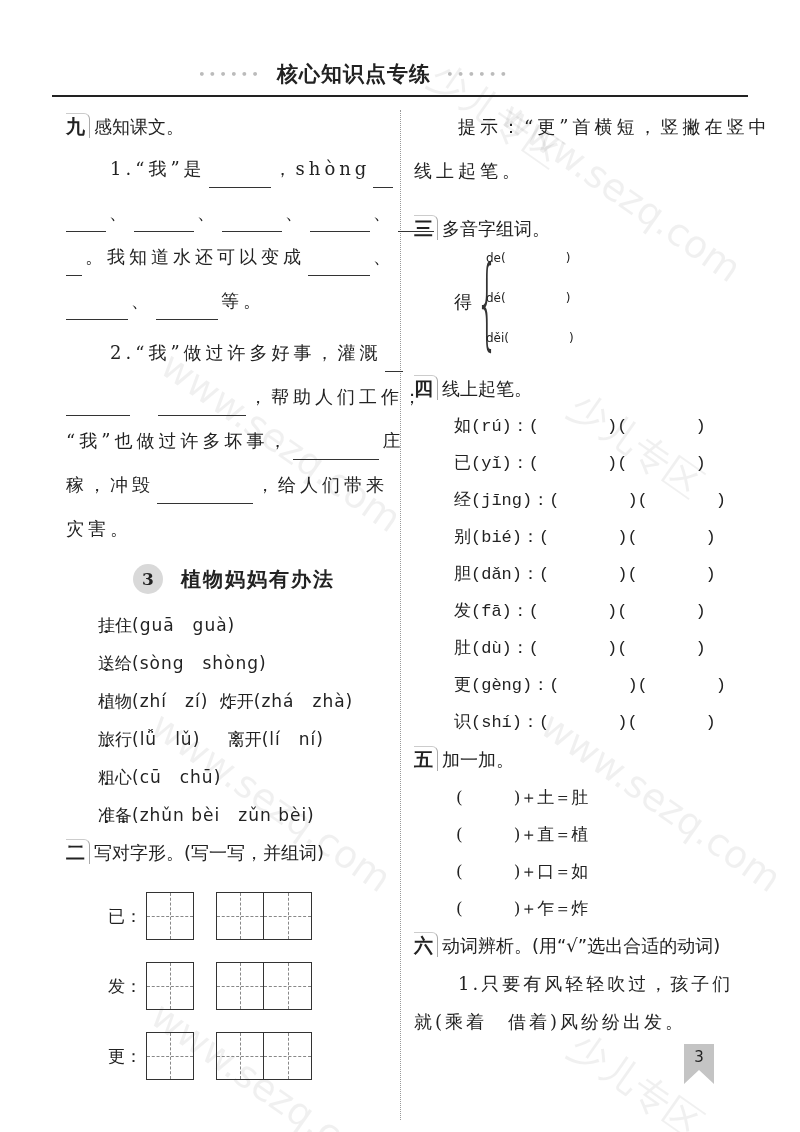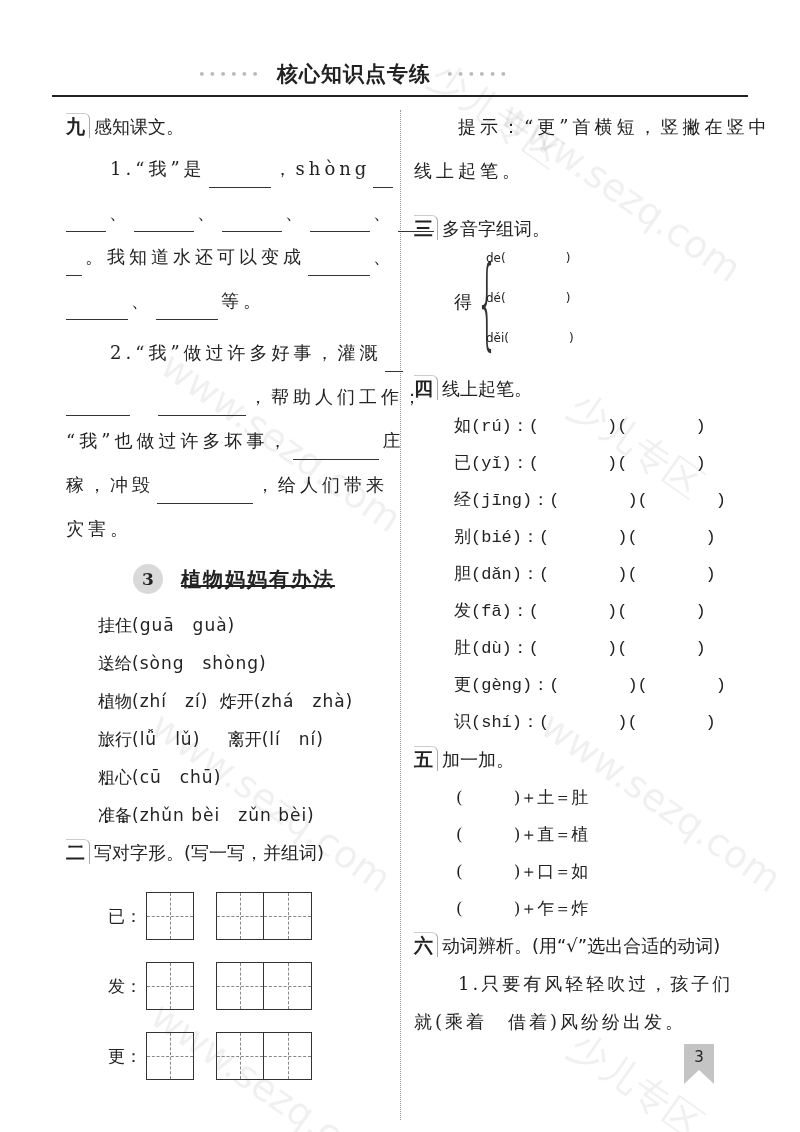--- a/index.html
+++ b/index.html
@@ -18,21 +18,21 @@
   .col.left { left:54px; width:336px;margin-left:12px; }
   .col.right { left:414px; width:336px; }
   .line { height:38px; line-height:38px; font-size:18px; white-space:nowrap; letter-spacing:4px; }
   .indent { padding-left:44px; }
   .blank { display:inline-block; border-bottom:1.5px solid #333; height:24px; vertical-align:bottom; margin:0 3px; }
   .sec { height:38px; line-height:38px; font-size:18px; white-space:nowrap; font-family:"DejaVu Sans","Liberation Sans",sans-serif; }
   .sec .num {
     display:inline-block; font-weight:bold; font-size:19px; padding-right:4px; margin-right:4px;
     border-right:1px solid #aaa; border-top:1px solid #ccc; border-top-right-radius:6px; line-height:24px;
   }
-  .lesson { height:50px; line-height:50px; text-align:center; font-size:20px; font-weight:bold; margin:4px 0;text-decoration:underline; }
+  .lesson { height:50px; line-height:50px; text-align:center; font-size:20px; font-weight:bold; margin:4px 0; }
   .lesson .badge {
     display:inline-block; width:30px; height:30px; border-radius:50%; background:#d9d9d9;
     line-height:30px; text-align:center; font-size:17px; margin-right:18px; vertical-align:middle;
   }
   .lesson .ltitle { vertical-align:middle; letter-spacing:2px; }
   .py { font-family:"DejaVu Sans","Liberation Sans",sans-serif; letter-spacing:1px; }
   .dot { position:relative; }
   .dot::after { content:""; position:absolute; left:50%; bottom:2px; width:3px; height:3px; margin-left:-1.5px; border-radius:50%; background:#222; }
   .pinyin-line { height:38px; line-height:38px; font-size:17px; white-space:nowrap; padding-left:32px; }
   .grid-row { height:52px; margin:18px 0 0 0; display:flex; align-items:center; }

